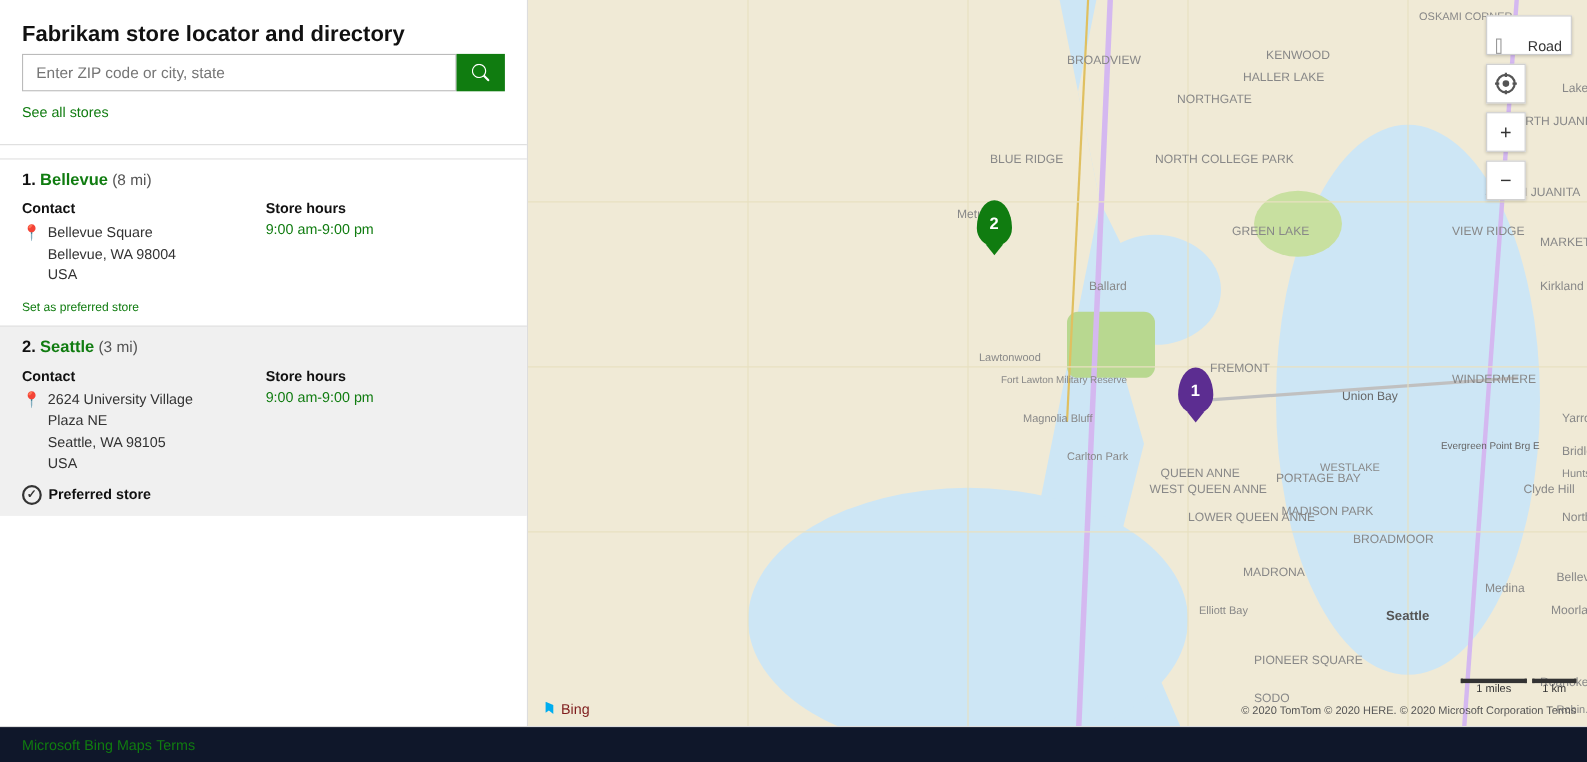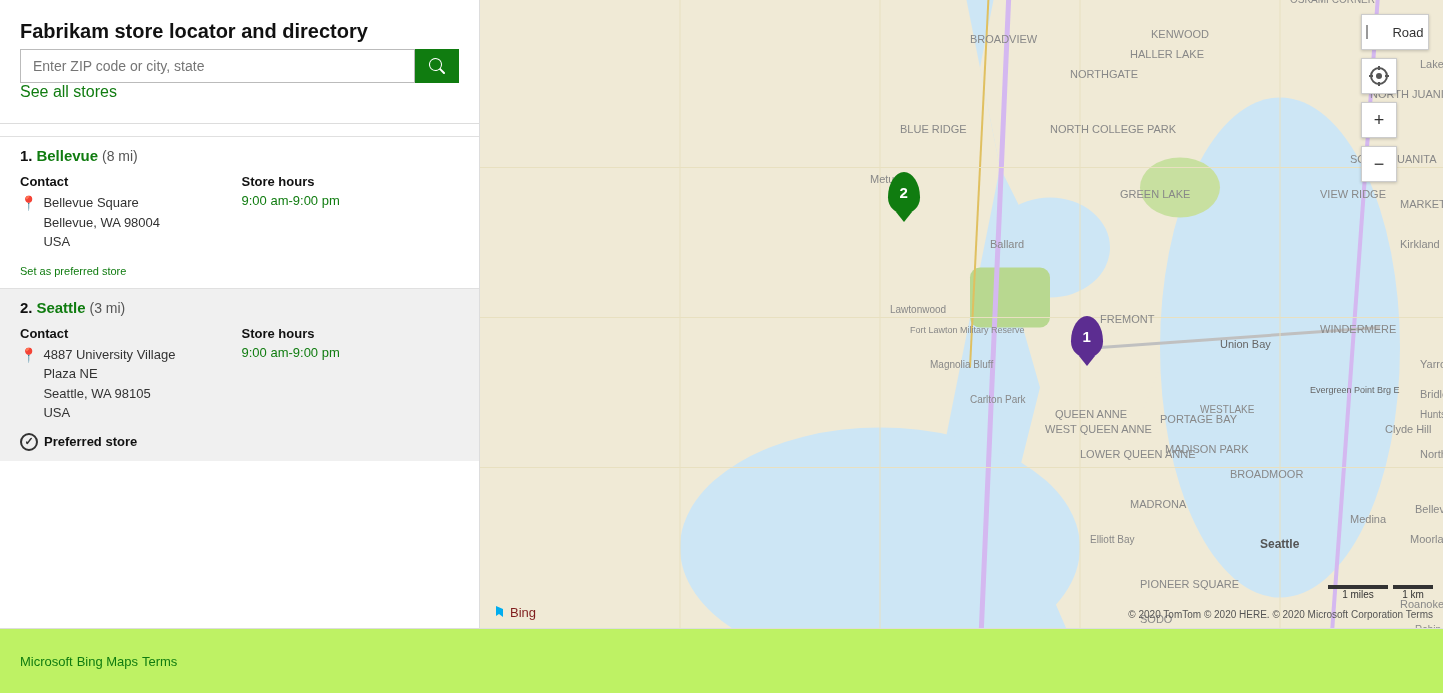--- a/index.html
+++ b/index.html
@@ -7,26 +7,26 @@
 
     .main-content { display: flex; flex: 1; overflow: hidden; }
 
     
     .left-panel { width: 480px; min-width: 480px; background: #fff; display: flex; flex-direction: column; border-right: 1px solid #ddd; overflow-y: auto; }
 
     .panel-header { padding: 20px 20px 10px 20px; }
     .panel-title { font-size: 20px; font-weight: 700; color: #111; margin-bottom: 6px; }
     .panel-subtitle { font-size: 13px; color: #107c10; margin-bottom: 14px; }
 
-    .search-row { display: flex; gap: 0; }
+    .search-row { display: flex; gap: 0; margin-bottom: 10px; }
     .search-input { flex: 1; border: 1px solid #bbb; padding: 8px 12px; font-size: 14px; color: #555; outline: none; }
     .search-button { background: #107c10; color: #fff; border: none; padding: 8px 14px; cursor: pointer; display: flex; align-items: center; justify-content: center; }
     .search-button svg { width: 16px; height: 16px; fill: #fff; }
 
-    .see-all-link { color: #107c10; font-size: 16px; cursor: pointer; text-decoration: none; margin-top: 24px; }
+    .see-all-link { color: #107c10; font-size: 13px; cursor: pointer; text-decoration: none; margin-top: 24px; }
 
     .divider { border: none; border-top: 1px solid #ddd; margin: 12px 0; }
 
     
     .store-card { padding: 10px 20px; border-top: 1px solid #e0e0e0; }
     .store-card.selected { background: #f0f0f0; }
 
     .store-name-row { margin-bottom: 10px; }
     .store-index { font-size: 15px; font-weight: 600; color: #111; }
     .store-name-link { font-size: 15px; font-weight: 600; color: #107c10; cursor: pointer; }
@@ -41,33 +41,33 @@
 
     .hours-text { font-size: 13px; color: #107c10; }
 
     .preferred-link { color: #107c10; font-size: 11px; cursor: pointer; }
 
     .preferred-badge { display: flex; align-items: center; gap: 6px; font-size: 13px; font-weight: 600; color: #111; margin-top: 8px; }
     .check-circle { width: 18px; height: 18px; border-radius: 50%; border: 2px solid #333; display: flex; align-items: center; justify-content: center; }
     .check-circle::after { content: '✓'; font-size: 11px; color: #333; }
 
     
-    .page-footer { background: #bef264; border-top: 1px solid #ddd; padding: 24px 20px; }
+    .page-footer { background: #0f172a; border-top: 1px solid #ddd; padding: 8px 20px; }
     .footer-link { color: #107c10; font-size: 13px; cursor: pointer; }
 
     
     .map-container { flex: 1; position: relative; overflow: hidden; background: #e8e0d0; }
 
     
     .map-bg { width: 100%; height: 100%; position: absolute; top: 0; left: 0; }
 
     
     .map-controls { position: absolute; right: 14px; top: 14px; display: flex; flex-direction: column; gap: 8px; z-index: 10; }
     .map-control-btn { width: 36px; height: 36px; background: #fff; border: 1px solid #ccc; display: flex; align-items: center; justify-content: center; cursor: pointer; font-size: 18px; color: #333; box-shadow: 0 1px 3px rgba(0,0,0,0.2); }
-    .map-control-btn.road-btn { width: 68px; flex-direction: row; gap: 24px; font-size: 13px; padding: 0 8px; }
+    .map-control-btn.road-btn { width: 78px; flex-direction: row; gap: 24px; font-size: 13px; padding: 0 8px; align-items: flex-end; }
     .map-control-btn.road-btn .road-icon { width: 14px; height: 14px; border: 1px solid #999; background: #fff; }
 
     .map-pin { position: absolute; display: flex; align-items: center; justify-content: center; cursor: pointer; z-index: 5; }
     .pin-shape { width: 32px; height: 42px; border-radius: 50% 50% 50% 50% / 60% 60% 40% 40%; display: flex; align-items: center; justify-content: center; color: #fff; font-weight: 700; font-size: 15px; position: relative; }
     .pin-shape::after { content: ''; position: absolute; bottom: -8px; left: 50%; transform: translateX(-50%); width: 0; height: 0; border-left: 8px solid transparent; border-right: 8px solid transparent; }
     .pin-shape.green { background: #107c10; }
     .pin-shape.green::after { border-top: 10px solid #107c10; }
     .pin-shape.purple { background: #5c2d91; }
     .pin-shape.purple::after { border-top: 10px solid #5c2d91; }
 
@@ -133,21 +133,21 @@
       <div class="store-name-row">
         <span class="store-index">2.</span>
         <span class="store-name-link">Seattle</span><span class="store-distance"> (3 mi)</span>
       </div>
       <div class="store-info-grid">
         <div>
           <div class="info-label">Contact</div>
           <div class="contact-block">
             <span class="pin-icon">📍</span>
             <div class="address-text">
-              <span>4887 University Village</span><br>
+              <span>2624 University Village</span><br>
               <span>Plaza NE</span><br>
               <span>Seattle, WA 98105</span><br>
               <span>USA</span>
             </div>
           </div>
         </div>
         <div>
           <div class="info-label">Store hours</div>
           <div class="hours-text">9:00 am-9:00 pm</div>
         </div>

